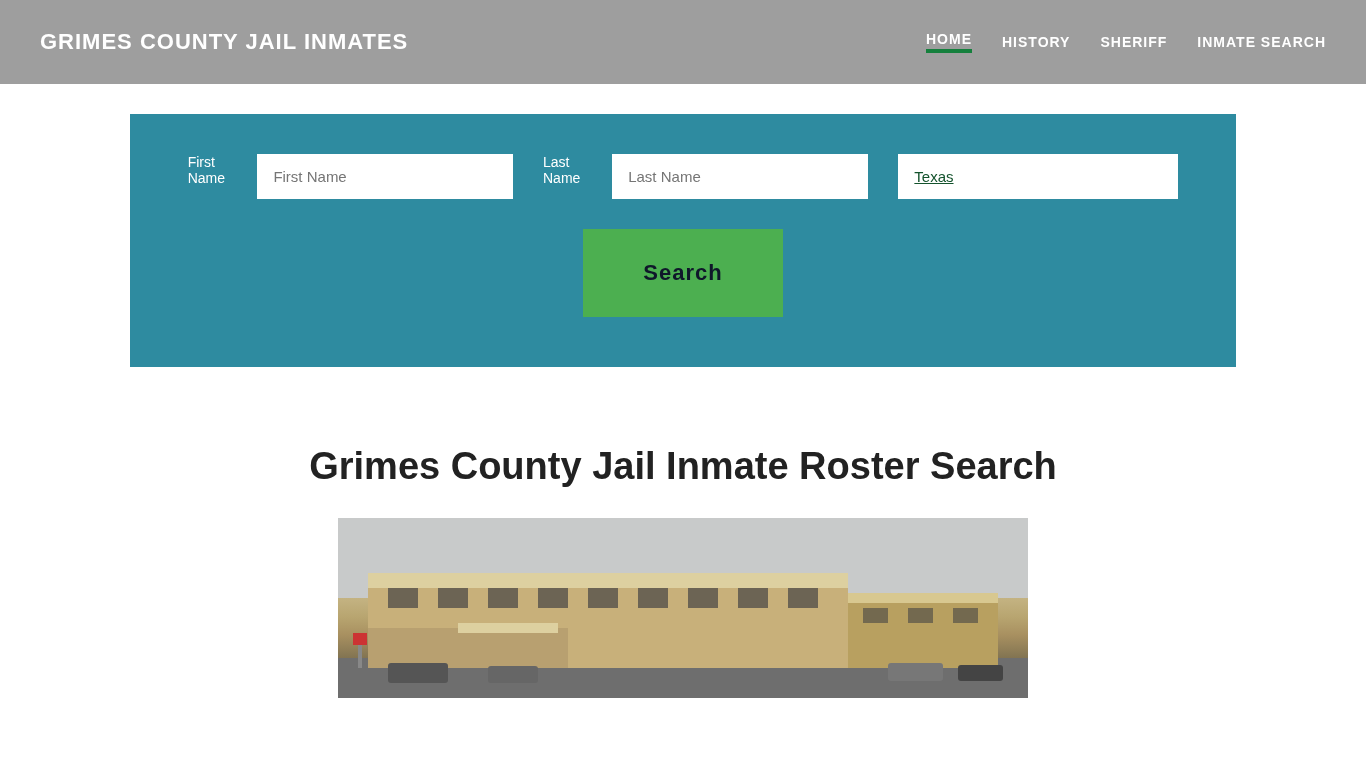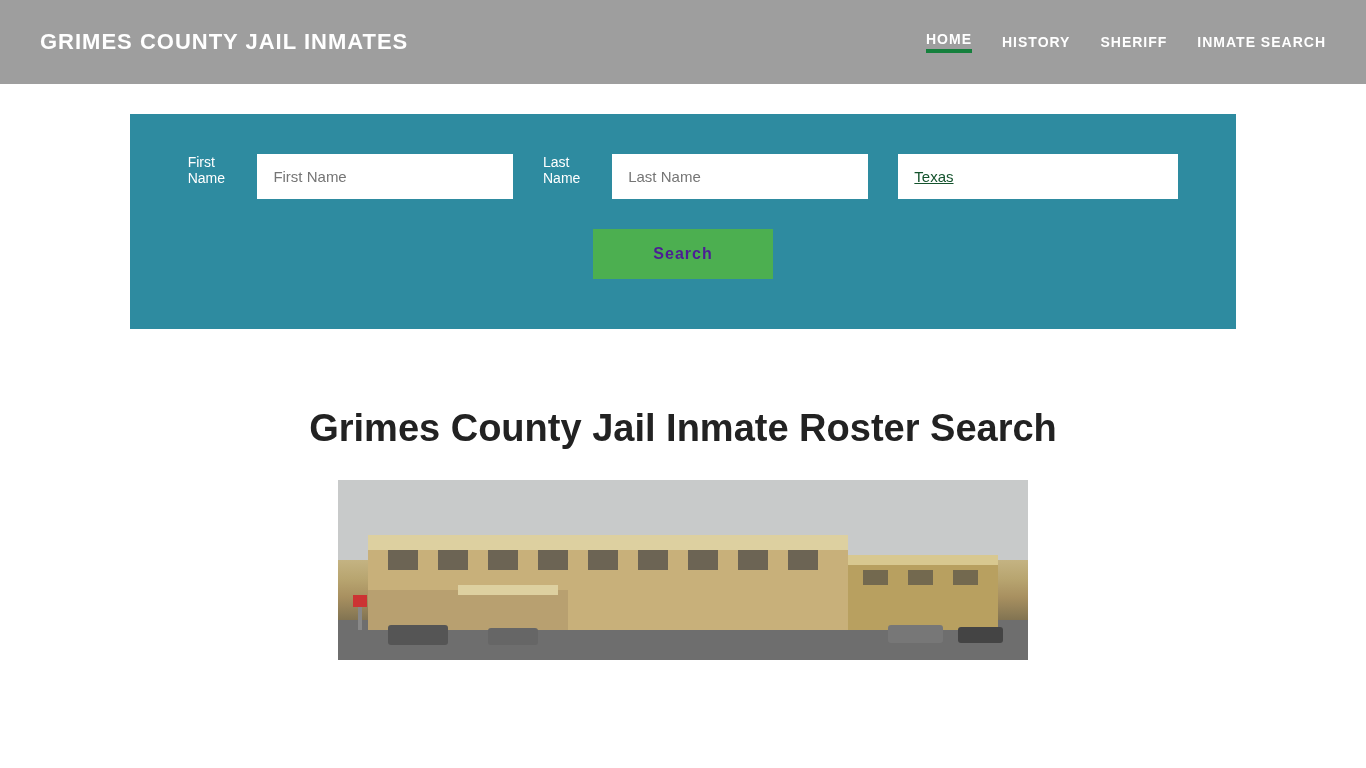--- a/index.html
+++ b/index.html
@@ -112,24 +112,24 @@
       text-decoration: underline;
     }
 
     .search-button-row {
       display: flex;
       justify-content: center;
     }
 
     .search-button {
       background: #4caf50;
-      color: #4c1d95;
-      font-size: 16px;
+      color: #0f172a;
+      font-size: 22px;
       font-weight: 600;
-      padding: 16px 60px;
+      padding: 31px 60px;
       border: none;
       cursor: pointer;
       letter-spacing: 1px;
     }
 
     
     .content-section {
       padding: 50px 40px 20px;
       text-align: center;
       margin-top: 28px;

